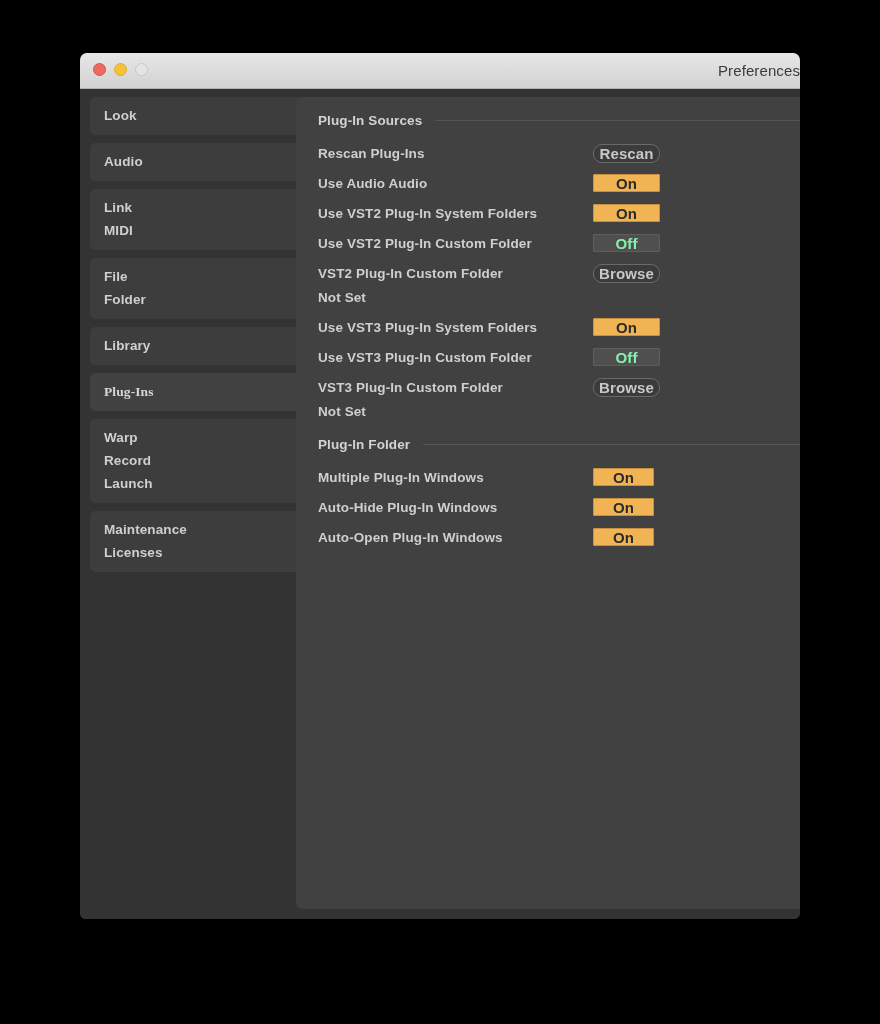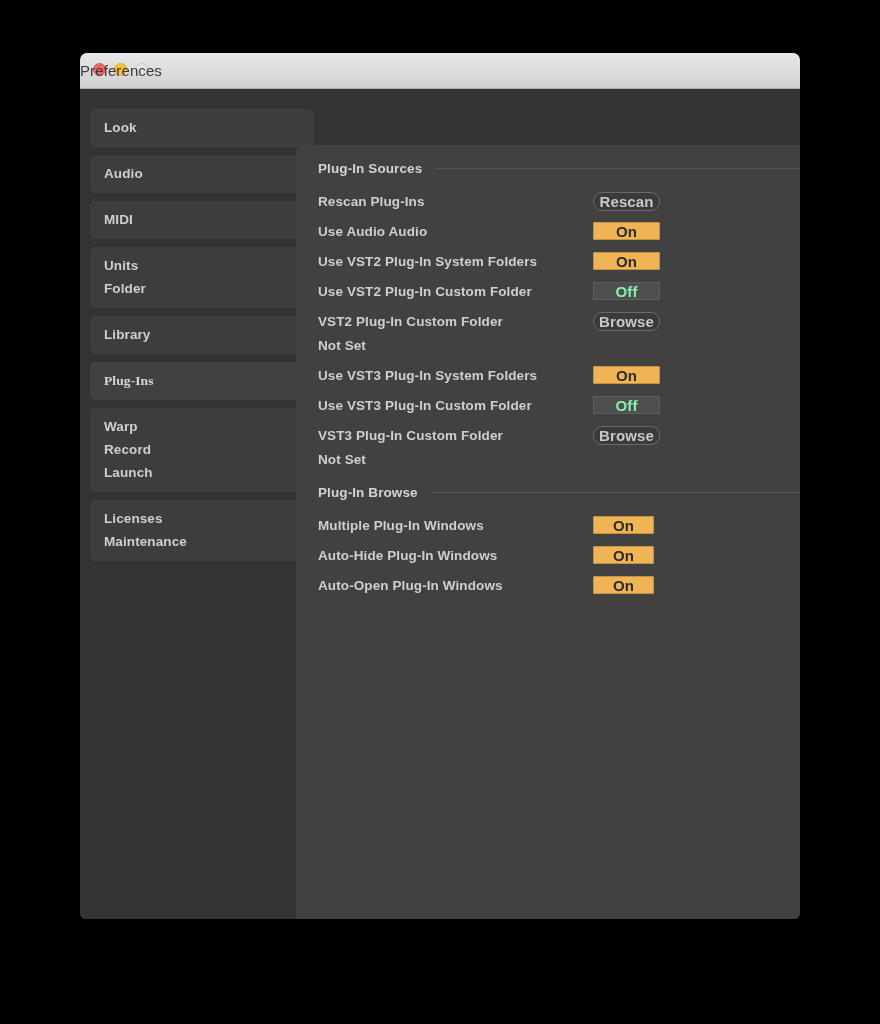--- a/index.html
+++ b/index.html
@@ -49,39 +49,39 @@
     border-radius: 50%;
     box-sizing: border-box;
   }
   .light-close  { background: #ec6a5f; border: 1px solid #d4564c; }
   .light-min    { background: #f5c338; border: 1px solid #dcae2c; }
   .light-zoom   { background: #e4e4e4; border: 1px solid #c9c9c9; }
   .title-text {
     position: absolute;
     left: 0; right: 0; top: 0;
     line-height: 35px;
-    text-align: left;
+    text-align: right;
     font-size: 15px;
     color: #3b3b3b;
     letter-spacing: 0.1px;
     border-radius: 8px;
   }
 
   
   .body-area {
     position: relative;
     height: 830px;
     background: #333333;
   }
 
   
   .sidebar {
     position: absolute;
     left: 0;
-    top: 12px;
+    top: 0;
     width: 244px;
     height: 830px;
     background: #333333;
     padding-top: 8px;
     box-sizing: border-box;
   }
   .nav-group {
     margin: 0 10px 8px 10px;
     background: #3d3d3d;
     border-radius: 5px;
@@ -107,21 +107,20 @@
   .content {
     position: absolute;
     left: 216px;
     top: 8px;
     width: 572px;
     height: 812px;
     background: #414141;
     border-radius: 6px;
     box-sizing: border-box;
     padding: 0;
-    margin-top: 48px;
   }
 
   .section-header {
     display: flex;
     align-items: center;
     padding: 0 22px 0 22px;
     height: 18px;
   }
   .section-header .sh-label {
     font-size: 13.5px;
@@ -226,40 +225,41 @@
   <div class="body-area">
 
     <div class="sidebar" id="sidebar">
         <div class="nav-group">
           <div class="nav-item">Look</div>
         </div>
         <div class="nav-group">
           <div class="nav-item">Audio</div>
         </div>
         <div class="nav-group">
+          <div class="nav-item">Link</div>
           <div class="nav-item">MIDI</div>
         </div>
         <div class="nav-group">
-          <div class="nav-item">Units</div>
+          <div class="nav-item">File</div>
           <div class="nav-item">Folder</div>
         </div>
         <div class="nav-group">
           <div class="nav-item">Library</div>
         </div>
         <div class="nav-group selected">
           <div class="nav-item">Plug-Ins</div>
         </div>
         <div class="nav-group">
           <div class="nav-item">Warp</div>
           <div class="nav-item">Record</div>
           <div class="nav-item">Launch</div>
         </div>
         <div class="nav-group">
+          <div class="nav-item">Maintenance</div>
           <div class="nav-item">Licenses</div>
-          <div class="nav-item">Maintenance</div>
         </div>
       </div>
 
     <div class="content" id="content">
         <div class="spacer-md"></div>
         <div class="section-header">
           <span class="sh-label">Plug-In Sources</span>
           <span class="sh-rule"></span>
         </div>
         <div class="spacer-sm"></div>
@@ -294,21 +294,21 @@
             <span class="ctrl-slot"><span class="toggle off wide">Off</span></span>
           </div>
           <div class="row">
             <span class="row-label">VST3 Plug-In Custom Folder</span>
             <span class="ctrl-slot"><span class="pill">Browse</span></span>
           </div>
           <div class="row-sub">Not Set</div>
         </div>
         <div class="spacer-sm"></div>
         <div class="section-header">
-          <span class="sh-label">Plug-In Browse</span>
+          <span class="sh-label">Plug-In Folder</span>
           <span class="sh-rule"></span>
         </div>
         <div class="spacer-sm"></div>
         <div class="rows">
           <div class="row">
             <span class="row-label">Multiple Plug-In Windows</span>
             <span class="ctrl-slot"><span class="toggle on narrow">On</span></span>
           </div>
           <div class="row">
             <span class="row-label">Auto-Hide Plug-In Windows</span>

